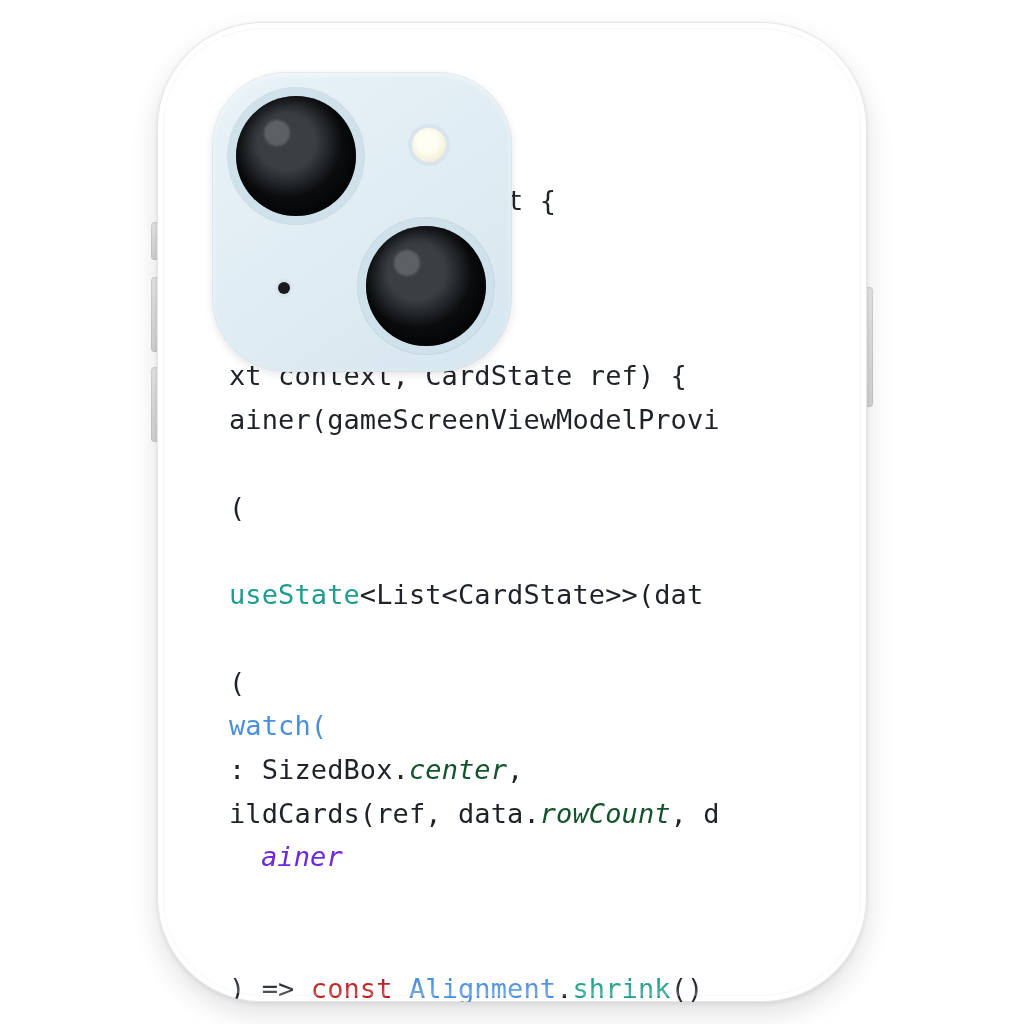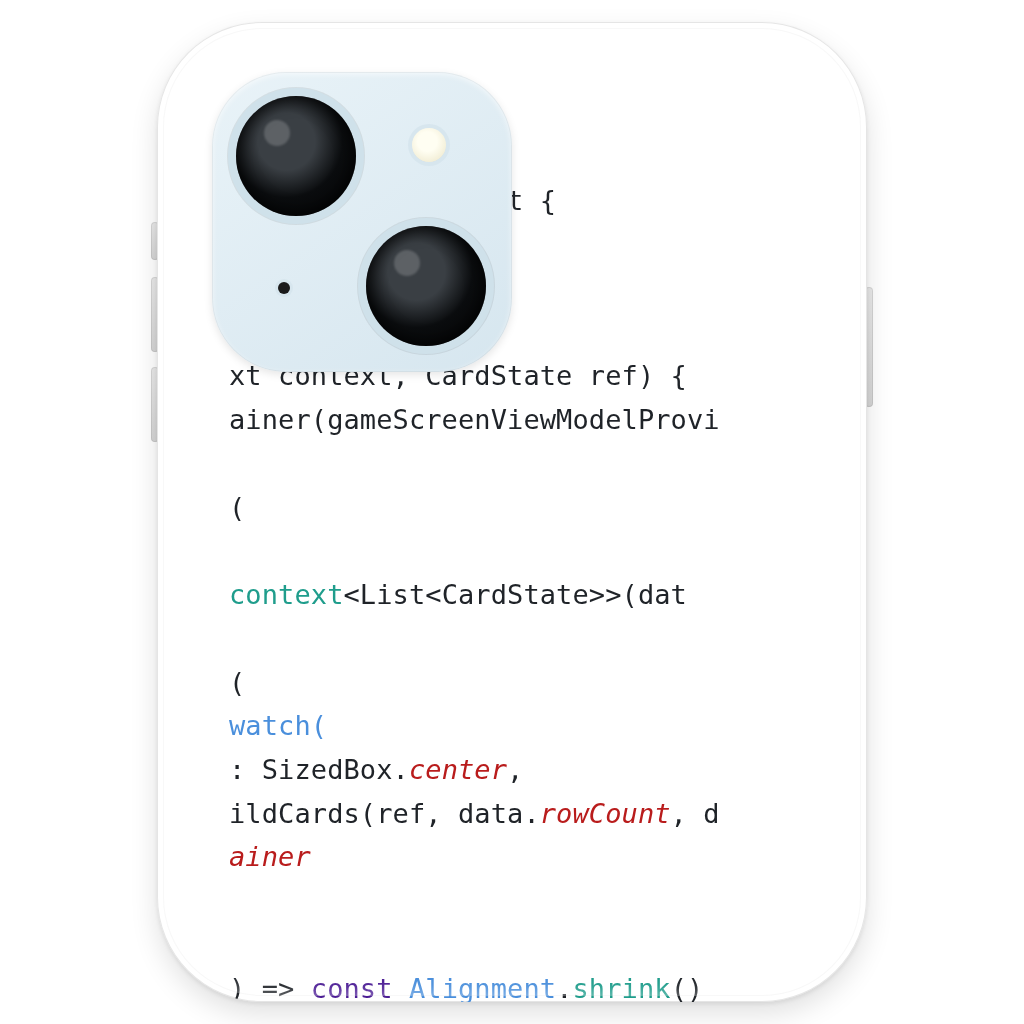--- a/index.html
+++ b/index.html
@@ -106,24 +106,24 @@
     position:absolute;
     inset: 70px 36px 30px 72px;
     font-family: ui-monospace, SFMono-Regular, Menlo, Consolas, monospace;
     font-size: 27px;
     line-height: 1.62;
     color:#1f2328;
     white-space: pre;
     letter-spacing: 0.1px;
   }
   .c-green  { color:#1a7f37; }
-  .c-blue   { color:#4c1d95; }
-  .c-purple { color:#b91c1c; font-style: italic; }
+  .c-blue   { color:#b91c1c; }
+  .c-purple { color:#14532d; font-style: italic; }
   .c-teal   { color:#1f9d8c; }
-  .c-grey   { color:#b91c1c; font-style: italic; }
+  .c-grey   { color:#6d28d9; font-style: italic; margin-left: 32px; }
   .c-type   { color:#4a8fdc; }
 </style>
 </head>
 <body>
 
 <div class="case-wrap">
 
   <div class="btn-side mute"></div>
   <div class="btn-side vol-up"></div>
   <div class="btn-side vol-down"></div>
@@ -135,21 +135,21 @@
 
 <span>Ho</span>            <span>lget {</span>
 <span>.ke</span>
 
 
 <span>xt context, CardState ref) {</span>
 <span>ainer(gameScreenViewModelProvi</span>
 
 <span>(</span>
 
-<span class="c-teal">context</span><span>&lt;List&lt;CardState&gt;&gt;(dat</span>
+<span class="c-teal">useState</span><span>&lt;List&lt;CardState&gt;&gt;(dat</span>
 
 <span>(</span>
 <span class="c-type">watch(</span>
 <span>: SizedBox.</span><span class="c-purple">center</span><span>,</span>
 <span>ildCards(ref, data.</span><span class="c-purple">rowCount</span><span>, d</span>
 <span class="c-grey">ainer</span>
 
 
 <span>) =&gt; </span><span class="c-blue">const</span><span> </span><span class="c-type">Alignment</span><span>.</span><span class="c-teal">shrink</span><span>()</span>
  </div>

